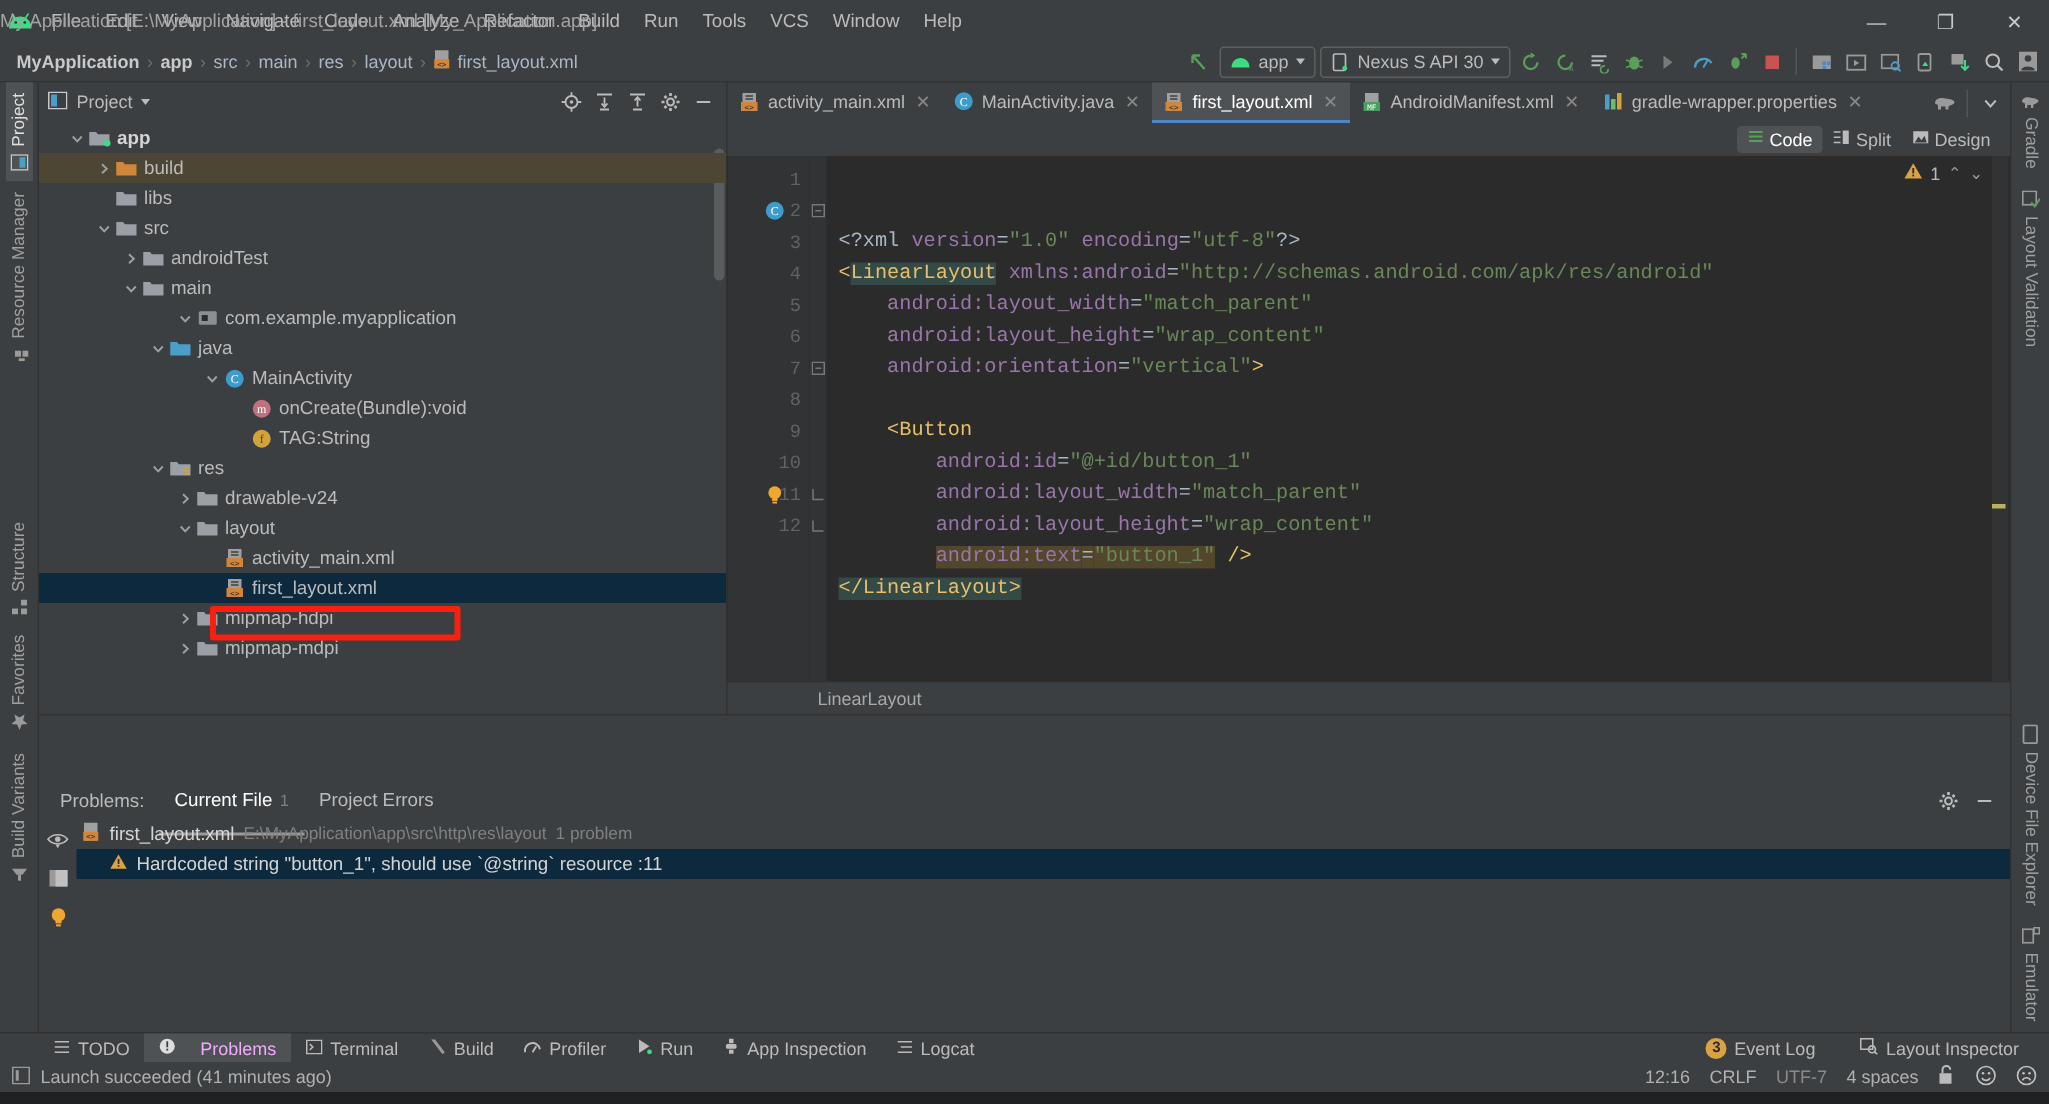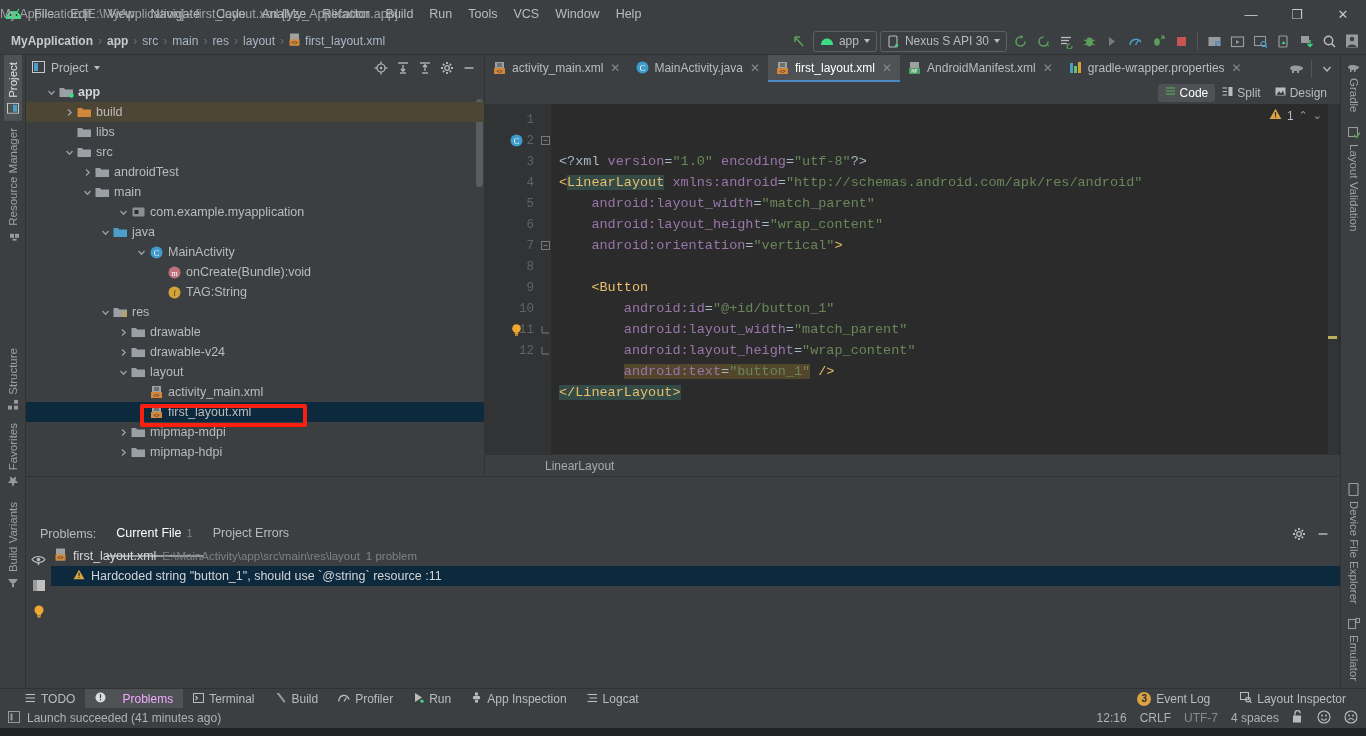--- a/index.html
+++ b/index.html
@@ -144,21 +144,21 @@
 
   .prob-body { flex:1 1 auto; display:flex; min-height:0; }
   .prob-gutter { width:25px; flex:0 0 25px; display:flex; flex-direction:column; align-items:center; gap:9px; padding-top:8px; }
   .prob-list { flex:1 1 auto; min-width:0; }
   .prob-file-row { height:20px; display:flex; align-items:center; gap:6px; padding-left:4px; font-size:12.5px; }
   .prob-file-name { color:#d6d6d6; }
   .prob-path { color:#808080; font-size:11.5px; }
   .prob-item-row { height:20px; display:flex; align-items:center; gap:6px; padding-left:22px; font-size:12.5px; background:#0d293e; color:#d4d4d4;}
 
   
-  .toolwin-bar { height:20px; flex:0 0 20px; background:#3c3f41; display:flex; align-items:center; border-top:1px solid #323232; padding-left:15px; }
+  .toolwin-bar { height:20px; flex:0 0 20px; background:#3c3f41; display:flex; align-items:center; border-top:1px solid #323232; padding-left:26px; }
   .tw-btn { display:flex; align-items:center; gap:5px; padding:2px 10px; font-size:12px; color:#bbbbbb; height:20px; }
   .tw-btn.active { background:#4e5254; color:#f0abfc;gap:16px; }
   .tw-right { margin-left:auto; display:flex; align-items:center; gap:10px; padding-right:10px; }
   .badge-circle {
     width:14px;height:14px;border-radius:50%;background:#d9a343;color:#2b2b2b;font-size:10px;
     display:flex;align-items:center;justify-content:center;font-weight:bold;
   }
 
   .statusbar { height:20px; flex:0 0 20px; background:#3c3f41; display:flex; align-items:center; padding-left:8px; font-size:12px; color:#b0b0b0;}
   .sb-left { display:flex; align-items:center; gap:6px; }
@@ -650,34 +650,20 @@
                   <span class="arrow">
                     <svg width="9" height="9" viewBox="0 0 9 9">
                       <path d="M3 1.5 L6.2 4.5 L3 7.5" stroke="#9aa0a6" stroke-width="1.3" fill="none"></path>
                     </svg>
                   </span>
                   <span class="tnode-icon">
                     <svg width="15" height="12" viewBox="0 0 15 12">
                       <path d="M0.5 2 L5 2 L6.2 3.5 L14 3.5 L14 11 L0.5 11 Z" fill="#9aa0a6"></path>
                     </svg>
                   </span>
-                  <span class="tlabel">drawable</span>
-                </div>
-                <div class="tree-row">
-                  <span style="width: 90px; flex: 0 0 90px;"></span>
-                  <span class="arrow">
-                    <svg width="9" height="9" viewBox="0 0 9 9">
-                      <path d="M3 1.5 L6.2 4.5 L3 7.5" stroke="#9aa0a6" stroke-width="1.3" fill="none"></path>
-                    </svg>
-                  </span>
-                  <span class="tnode-icon">
-                    <svg width="15" height="12" viewBox="0 0 15 12">
-                      <path d="M0.5 2 L5 2 L6.2 3.5 L14 3.5 L14 11 L0.5 11 Z" fill="#9aa0a6"></path>
-                    </svg>
-                  </span>
                   <span class="tlabel">drawable-v24</span>
                 </div>
                 <div class="tree-row">
                   <span style="width: 90px; flex: 0 0 90px;"></span>
                   <span class="arrow">
                     <svg width="9" height="9" viewBox="0 0 9 9">
                       <path d="M1.5 3 L4.5 6.2 L7.5 3" stroke="#9aa0a6" stroke-width="1.3" fill="none"></path>
                     </svg>
                   </span>
                   <span class="tnode-icon">
@@ -720,35 +706,35 @@
                   <span class="arrow">
                     <svg width="9" height="9" viewBox="0 0 9 9">
                       <path d="M3 1.5 L6.2 4.5 L3 7.5" stroke="#9aa0a6" stroke-width="1.3" fill="none"></path>
                     </svg>
                   </span>
                   <span class="tnode-icon">
                     <svg width="15" height="12" viewBox="0 0 15 12">
                       <path d="M0.5 2 L5 2 L6.2 3.5 L14 3.5 L14 11 L0.5 11 Z" fill="#9aa0a6"></path>
                     </svg>
                   </span>
-                  <span class="tlabel">mipmap-mdpi</span>
+                  <span class="tlabel">mipmap-hdpi</span>
                 </div>
                 <div class="tree-row">
                   <span style="width: 90px; flex: 0 0 90px;"></span>
                   <span class="arrow">
                     <svg width="9" height="9" viewBox="0 0 9 9">
                       <path d="M3 1.5 L6.2 4.5 L3 7.5" stroke="#9aa0a6" stroke-width="1.3" fill="none"></path>
                     </svg>
                   </span>
                   <span class="tnode-icon">
                     <svg width="15" height="12" viewBox="0 0 15 12">
                       <path d="M0.5 2 L5 2 L6.2 3.5 L14 3.5 L14 11 L0.5 11 Z" fill="#9aa0a6"></path>
                     </svg>
                   </span>
-                  <span class="tlabel">mipmap-hdpi</span>
+                  <span class="tlabel">mipmap-mdpi</span>
                 </div>
               </div>
           </div>
         </div>
 
         <div class="editor-area">
           <div class="tabbar">
             <div id="editor-tabs" style="display:flex;align-items:stretch;">
                 <div class="etab">
                   <span style="display: inline-flex;">
@@ -1029,21 +1015,21 @@
           <div class="prob-list">
             <div class="prob-file-row">
               <span>
                 <svg width="12" height="13" viewBox="0 0 12 13">
                     <rect x="1" y="0.5" width="9" height="12" fill="#a0a0a0"></rect>
                     <rect x="0.5" y="6.5" width="10" height="6" fill="#d1863a"></rect>
                     <text x="5.5" y="11.4" font-size="5" fill="#2b2b2b" text-anchor="middle" font-family="monospace">&lt;&gt;</text>
                   </svg>
               </span>
               <span class="prob-file-name">first_layout.xml</span>
-              <span class="prob-path">E:\MainActivity\app\src\main\res\layout</span>
+              <span class="prob-path">E:\MyApplication\app\src\http\res\layout</span>
               <span class="prob-path">1 problem</span>
             </div>
             <div class="prob-item-row">
               <span>
                 <svg width="12" height="11" viewBox="0 0 12 11">
                     <path d="M6 0.7 L11.5 10.2 L0.5 10.2 Z" fill="#d9a343"></path>
                     <rect x="5.5" y="3.7" width="1.1" height="3.3" fill="#2b2b2b"></rect>
                     <rect x="5.5" y="7.8" width="1.1" height="1.1" fill="#2b2b2b"></rect>
                   </svg>
               </span>

